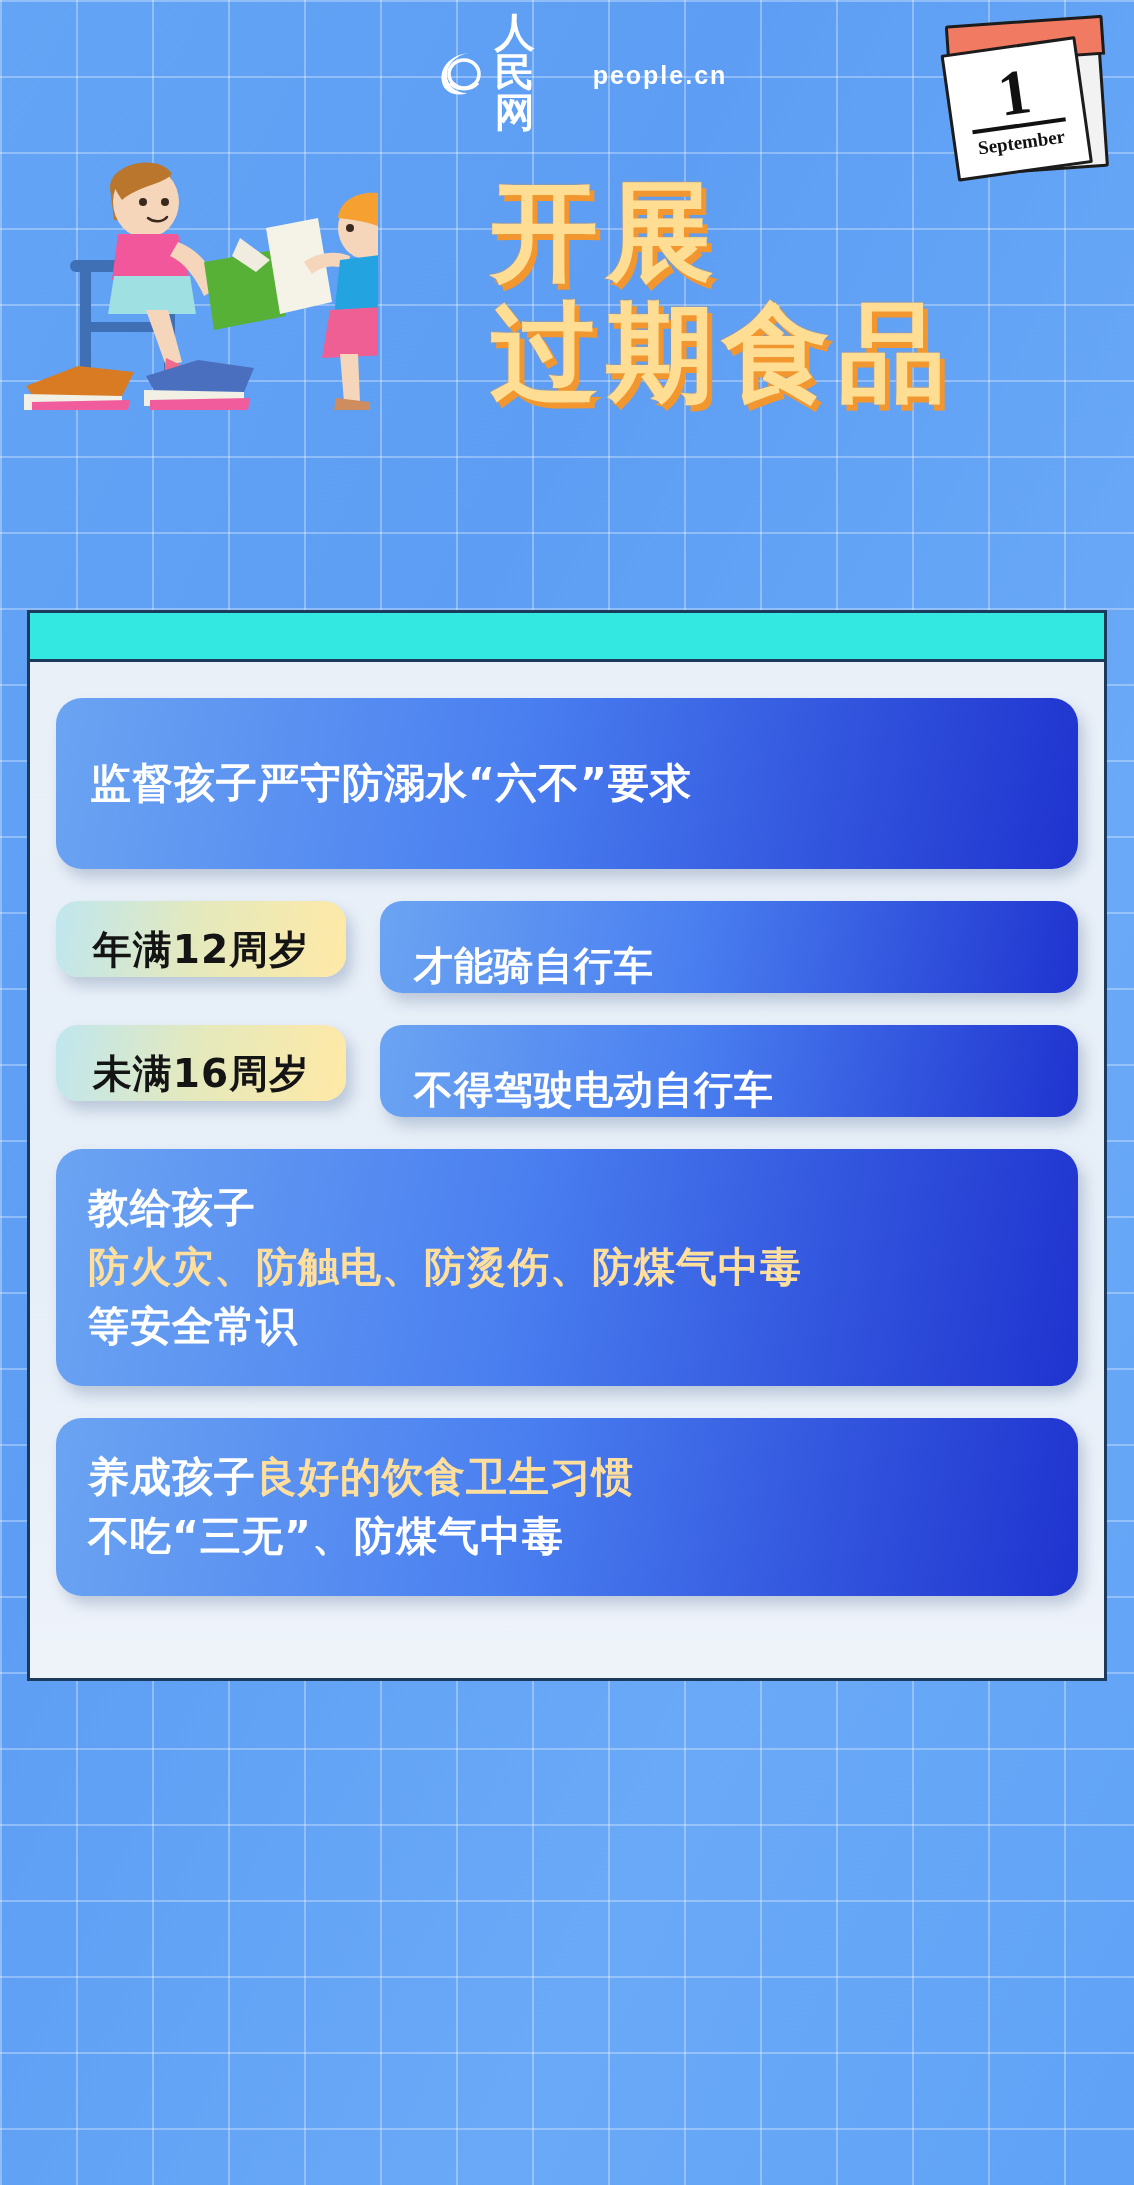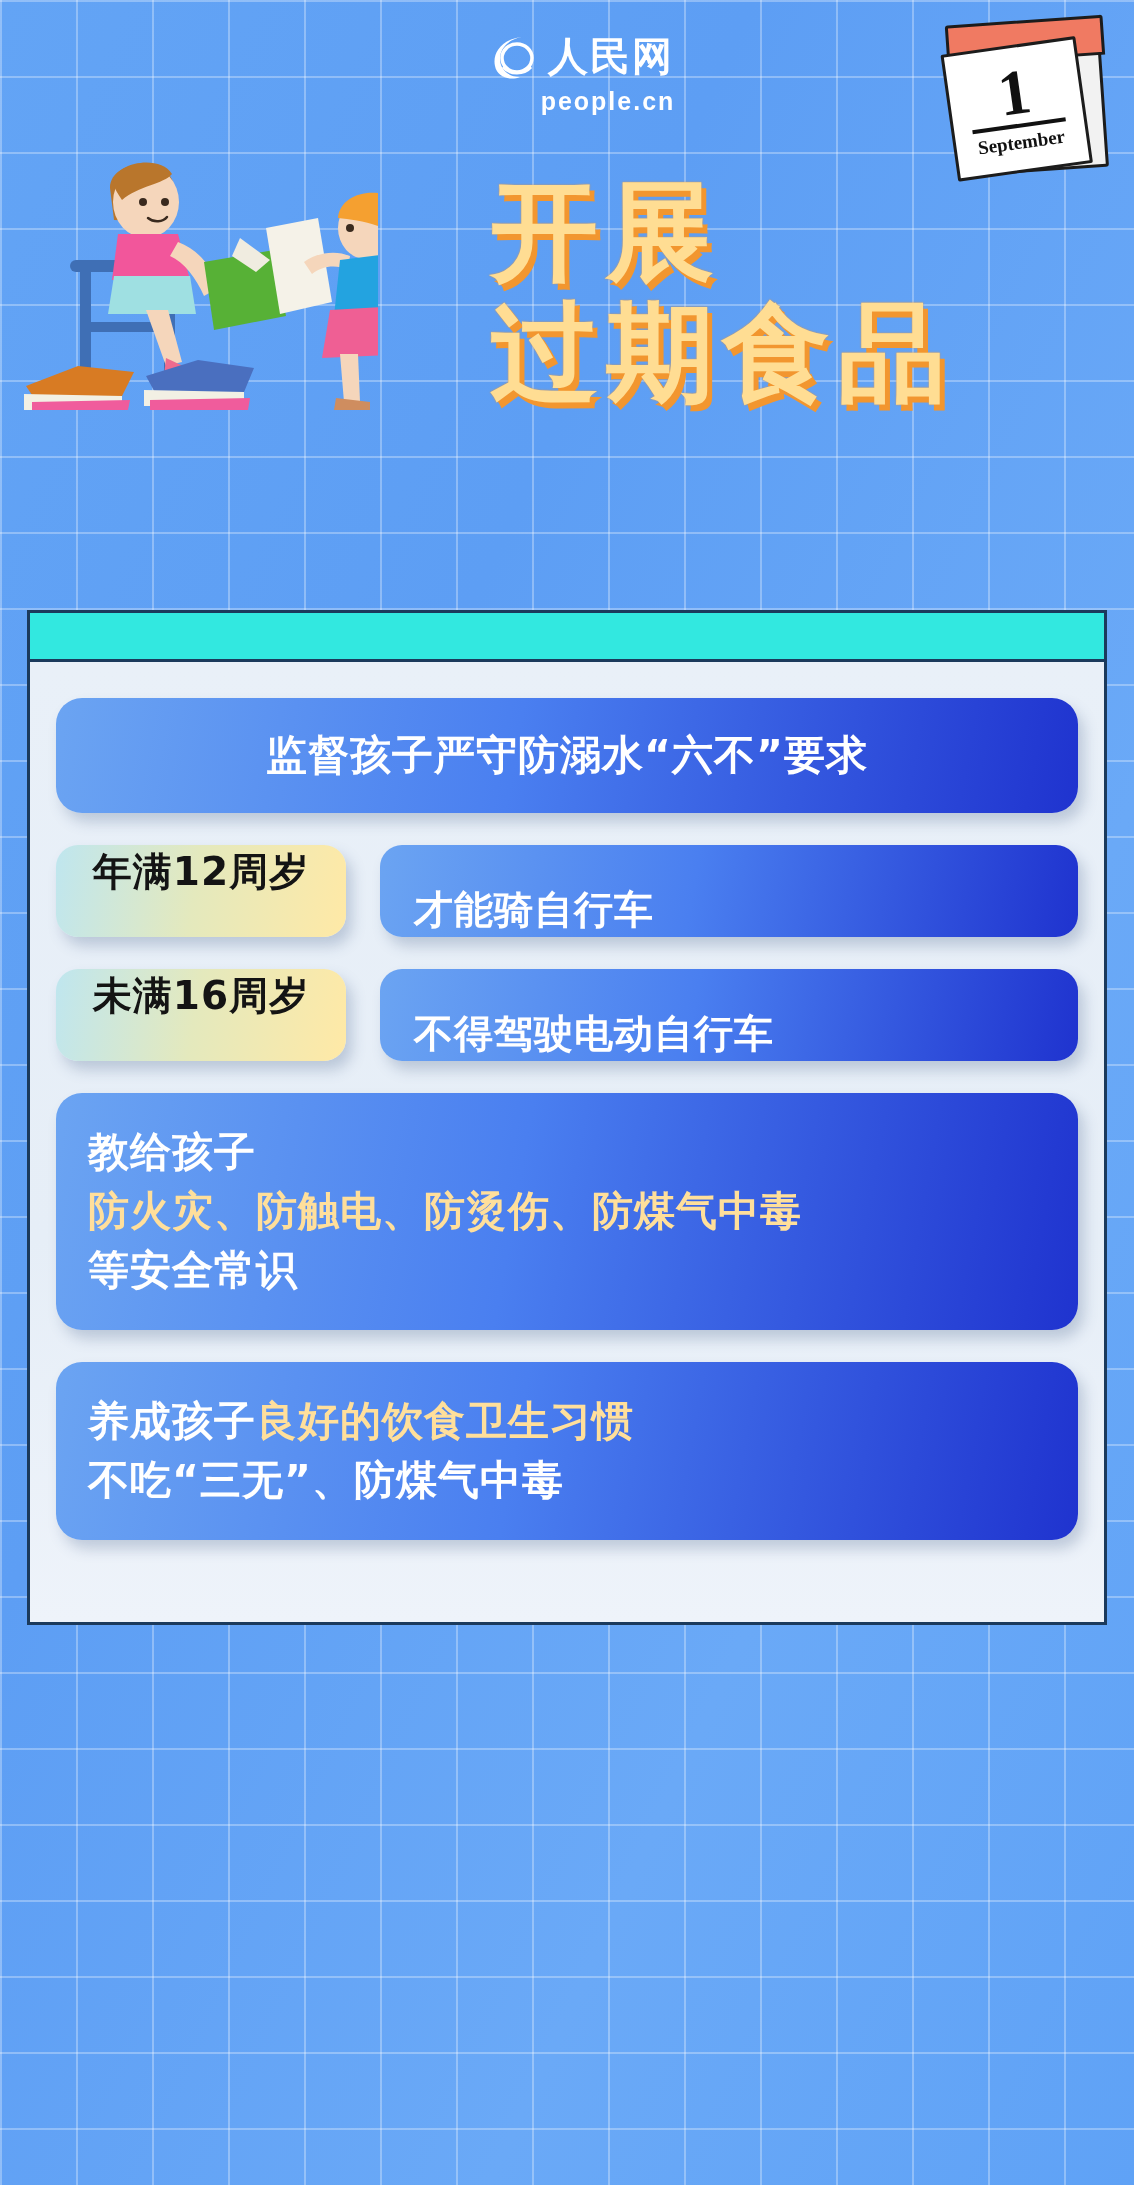--- a/index.html
+++ b/index.html
@@ -33,21 +33,20 @@
   }
 
   .logo {
     position: absolute;
     left: 455px;
     top: 28px;
     width: 250px;
     height: 90px;
     display: flex;
     align-items: center;
-    flex-direction: column;
     justify-content: center;
   }
   .logo-row {
     display: flex;
     align-items: center;
     gap: 10px;
   }
   .logo-mark {
     width: 52px;
     height: 52px;
@@ -186,37 +185,37 @@
     color: #ffffff;
     font-size: 41px;
     font-weight: bold;
     line-height: 1.44;
     letter-spacing: 1px;
     font-family: "DejaVu Sans", "Liberation Sans", sans-serif;
   }
   .card-line.hl { color: #ffdf9b; }
   .card-line .hl { color: #ffdf9b; }
 
-  .card-single { padding: 28px 34px; text-align: center; }
+  .card-single { padding: 56px 34px; }
 
   
   .split-row {
     display: flex;
     gap: 34px;
     margin-bottom: 32px;
   }
   .pill-left {
     flex: 0 0 290px;
     border-radius: 22px;
     background: linear-gradient(100deg, #bfe6ef 0%, #e4e9bd 48%, #ffe9a6 100%);
     box-shadow: 6px 9px 14px rgba(60,90,130,0.26);
     display: flex;
-    align-items: flex-start;
+    align-items: flex-end;
     justify-content: center;
-    height: 92px;
+    height: 76px;
   }
   .pill-left-text {
     color: #141414;
     font-size: 39px;
     font-weight: bold;
     letter-spacing: 1px;
     font-family: "DejaVu Sans", "Liberation Sans", sans-serif;
   }
   .pill-right {
     flex: 1 1 auto;

